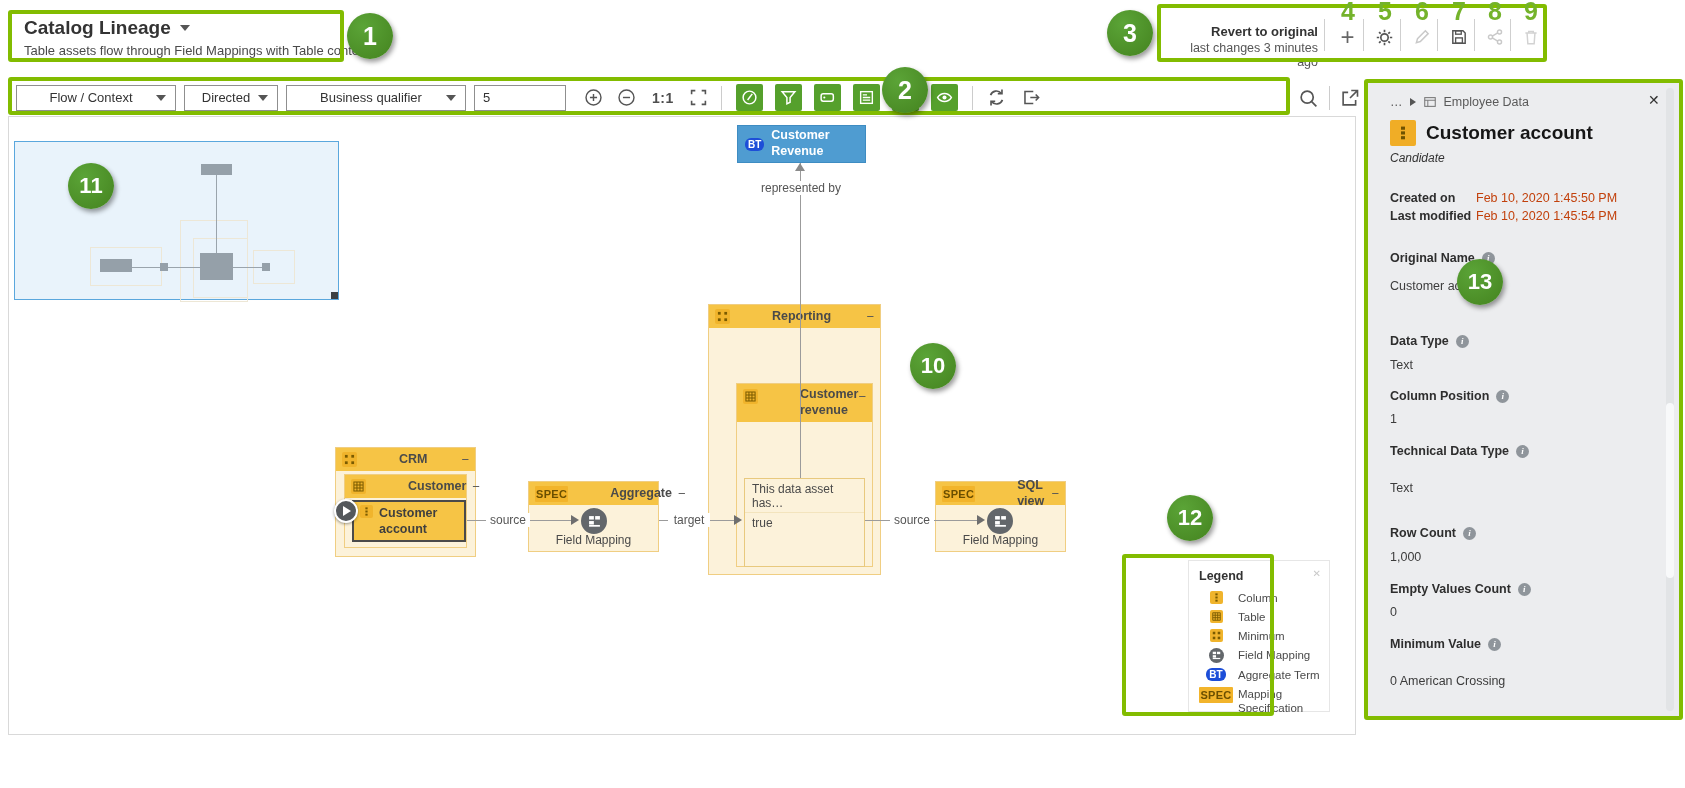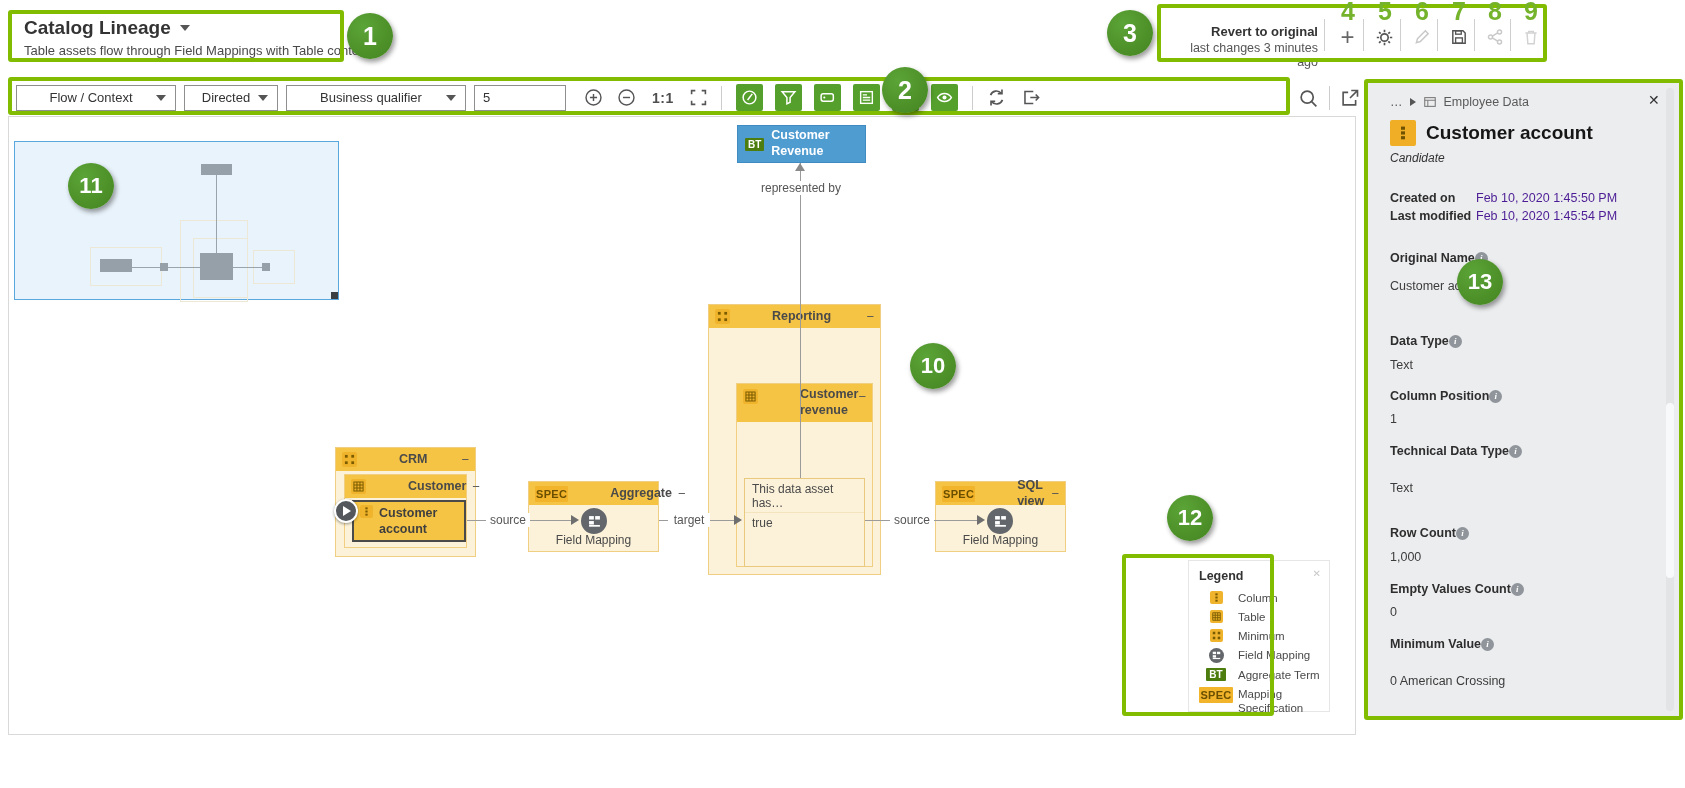--- a/index.html
+++ b/index.html
@@ -55,21 +55,21 @@
   .collapse { margin-left:auto; font-weight:normal; color:#555; font-size:13px; line-height:1; cursor:pointer; }
   .asset-ic { width:15px; height:15px; background:#F0B42C; border-radius:2px; display:flex; align-items:center; justify-content:center; flex:none; }
   .asset-ic.sm { width:13px; height:13px; }
   .colnode { position:absolute; background:#F6C445; border:2px solid #4A4A4A; z-index:3; display:flex; padding:3px 6px; gap:6px; font-size:12.5px; font-weight:bold; color:#3F3F3F; line-height:1.3; cursor:pointer; }
   .colnode2 { position:absolute; border:1px solid #E8C97E; z-index:3; cursor:pointer; background:#FCF2DA; }
   .colnode2 .hd { background:#F6C445; display:flex; padding:4px 6px; gap:6px; font-size:12.5px; font-weight:bold; color:#3F3F3F; line-height:1.3; }
   .attr-row { font-size:12px; color:#4A4A4A; padding:3px 7px 2px; border-top:1px solid #F3E4BD; }
   .fm-circle { position:absolute; width:30px; height:30px; border-radius:50%; background:#63676B; border:2px solid #FCF2DA; display:flex; align-items:center; justify-content:center; z-index:4; cursor:pointer; }
   .fm-label { position:absolute; width:100%; bottom:4px; text-align:center; font-size:12px; color:#4A4A4A; }
   .btnode { position:absolute; left:737px; top:125px; width:129px; height:38px; background:#4F9CD1; border:1px solid #3E8CC2; display:flex; align-items:center; padding:0 7px; gap:7px; z-index:6; cursor:pointer; }
-  .bt-badge { background:#4d7c0f; color:#fff; font-size:10px; font-weight:bold; padding:1px 3px; border-radius:1px; flex:none; }
+  .bt-badge { background:#1d4ed8; color:#fff; font-size:10px; font-weight:bold; padding:1px 3px; border-radius:6px; flex:none; }
   .btnode .nm { color:#fff; font-weight:bold; font-size:12.5px; line-height:1.25; }
   .spec-badge { background:#F2B42B; color:#6B4F00; font-size:11px; font-weight:bold; padding:2px 1px; border-radius:1px; flex:none; letter-spacing:.3px; }
   .playbtn { position:absolute; left:334px; top:499px; width:24px; height:24px; border-radius:50%; background:#54585C; border:2px solid #fff; box-shadow:0 1px 3px rgba(0,0,0,.4); z-index:10; display:flex; align-items:center; justify-content:center; cursor:pointer; }
   .play-tri { width:0; height:0; border-top:5px solid transparent; border-bottom:5px solid transparent; border-left:8px solid #fff; margin-left:2px; }
   
   .edge-h { position:absolute; height:1px; background:#9B9B9B; z-index:3; }
   .edge-v { position:absolute; width:1px; background:#9B9B9B; z-index:3; }
   .arr-r { position:absolute; width:0; height:0; border-top:5px solid transparent; border-bottom:5px solid transparent; border-left:8px solid #6E6E6E; z-index:3; }
   .arr-u { position:absolute; width:0; height:0; border-left:5px solid transparent; border-right:5px solid transparent; border-bottom:8px solid #8A8A8A; z-index:3; }
   .edge-lbl { position:absolute; font-size:12px; color:#555; background:#fff; padding:0 4px; z-index:4; text-align:center; }
@@ -86,23 +86,23 @@
   .panel { position:absolute; left:1368px; top:83px; width:311px; height:633px; background:#ECEDEF; z-index:5; }
   .p-bc { position:absolute; left:1390px; top:95px; display:flex; align-items:center; gap:7px; font-size:12.5px; color:#5A5A5A; z-index:6; }
   .bc-arr { width:0; height:0; border-top:4px solid transparent; border-bottom:4px solid transparent; border-left:6px solid #555; }
   .p-x { position:absolute; left:1648px; top:92px; font-size:14px; color:#333; background:none; border:none; cursor:pointer; z-index:6; }
   .p-title { position:absolute; left:1390px; top:120px; display:flex; align-items:center; gap:10px; z-index:6; }
   .p-title-ic { width:26px; height:26px; background:#F0AD26; border-radius:2px; display:flex; align-items:center; justify-content:center; }
   .p-title-tx { font-size:19px; font-weight:bold; color:#161616; }
   .p-status { position:absolute; left:1390px; top:151px; font-size:12px; font-style:italic; color:#333; z-index:6; }
   .p-meta { position:absolute; left:1390px; display:flex; font-size:12.5px; z-index:6; }
   .p-meta .ml { width:86px; font-weight:bold; color:#2E2E2E; }
-  .p-meta .mv { color:#4c1d95; }
+  .p-meta .mv { color:#c2410c; }
   .fblock { position:absolute; left:1390px; width:250px; z-index:6; }
-  .flabel { font-size:12.5px; font-weight:bold; color:#2E2E2E; display:flex; align-items:center; }
+  .flabel { font-size:12.5px; font-weight:bold; color:#2E2E2E; display:flex; align-items:center; gap:7px; }
   .fvalue { font-size:12.5px; color:#3C3C3C; }
   .vgap-s { margin-top:9px; } .vgap-m { margin-top:10px; } .vgap-l { margin-top:14px; } .vgap-xl { margin-top:23px; }
   .info-i { width:13px; height:13px; border-radius:50%; background:#8F959B; color:#fff; font-size:9px; font-style:italic; font-weight:bold; display:inline-flex; align-items:center; justify-content:center; font-family:"Liberation Serif",serif; }
   .p-scroll-track { position:absolute; left:1666px; top:88px; width:8px; height:623px; background:#E2E4E6; border-radius:4px; z-index:6; }
   .p-scroll-thumb { position:absolute; left:0; top:315px; width:8px; height:175px; background:#F8F9FA; border-radius:4px; cursor:grab; }
 </style>
 </head>
 <body>
 
 <div class="page">

